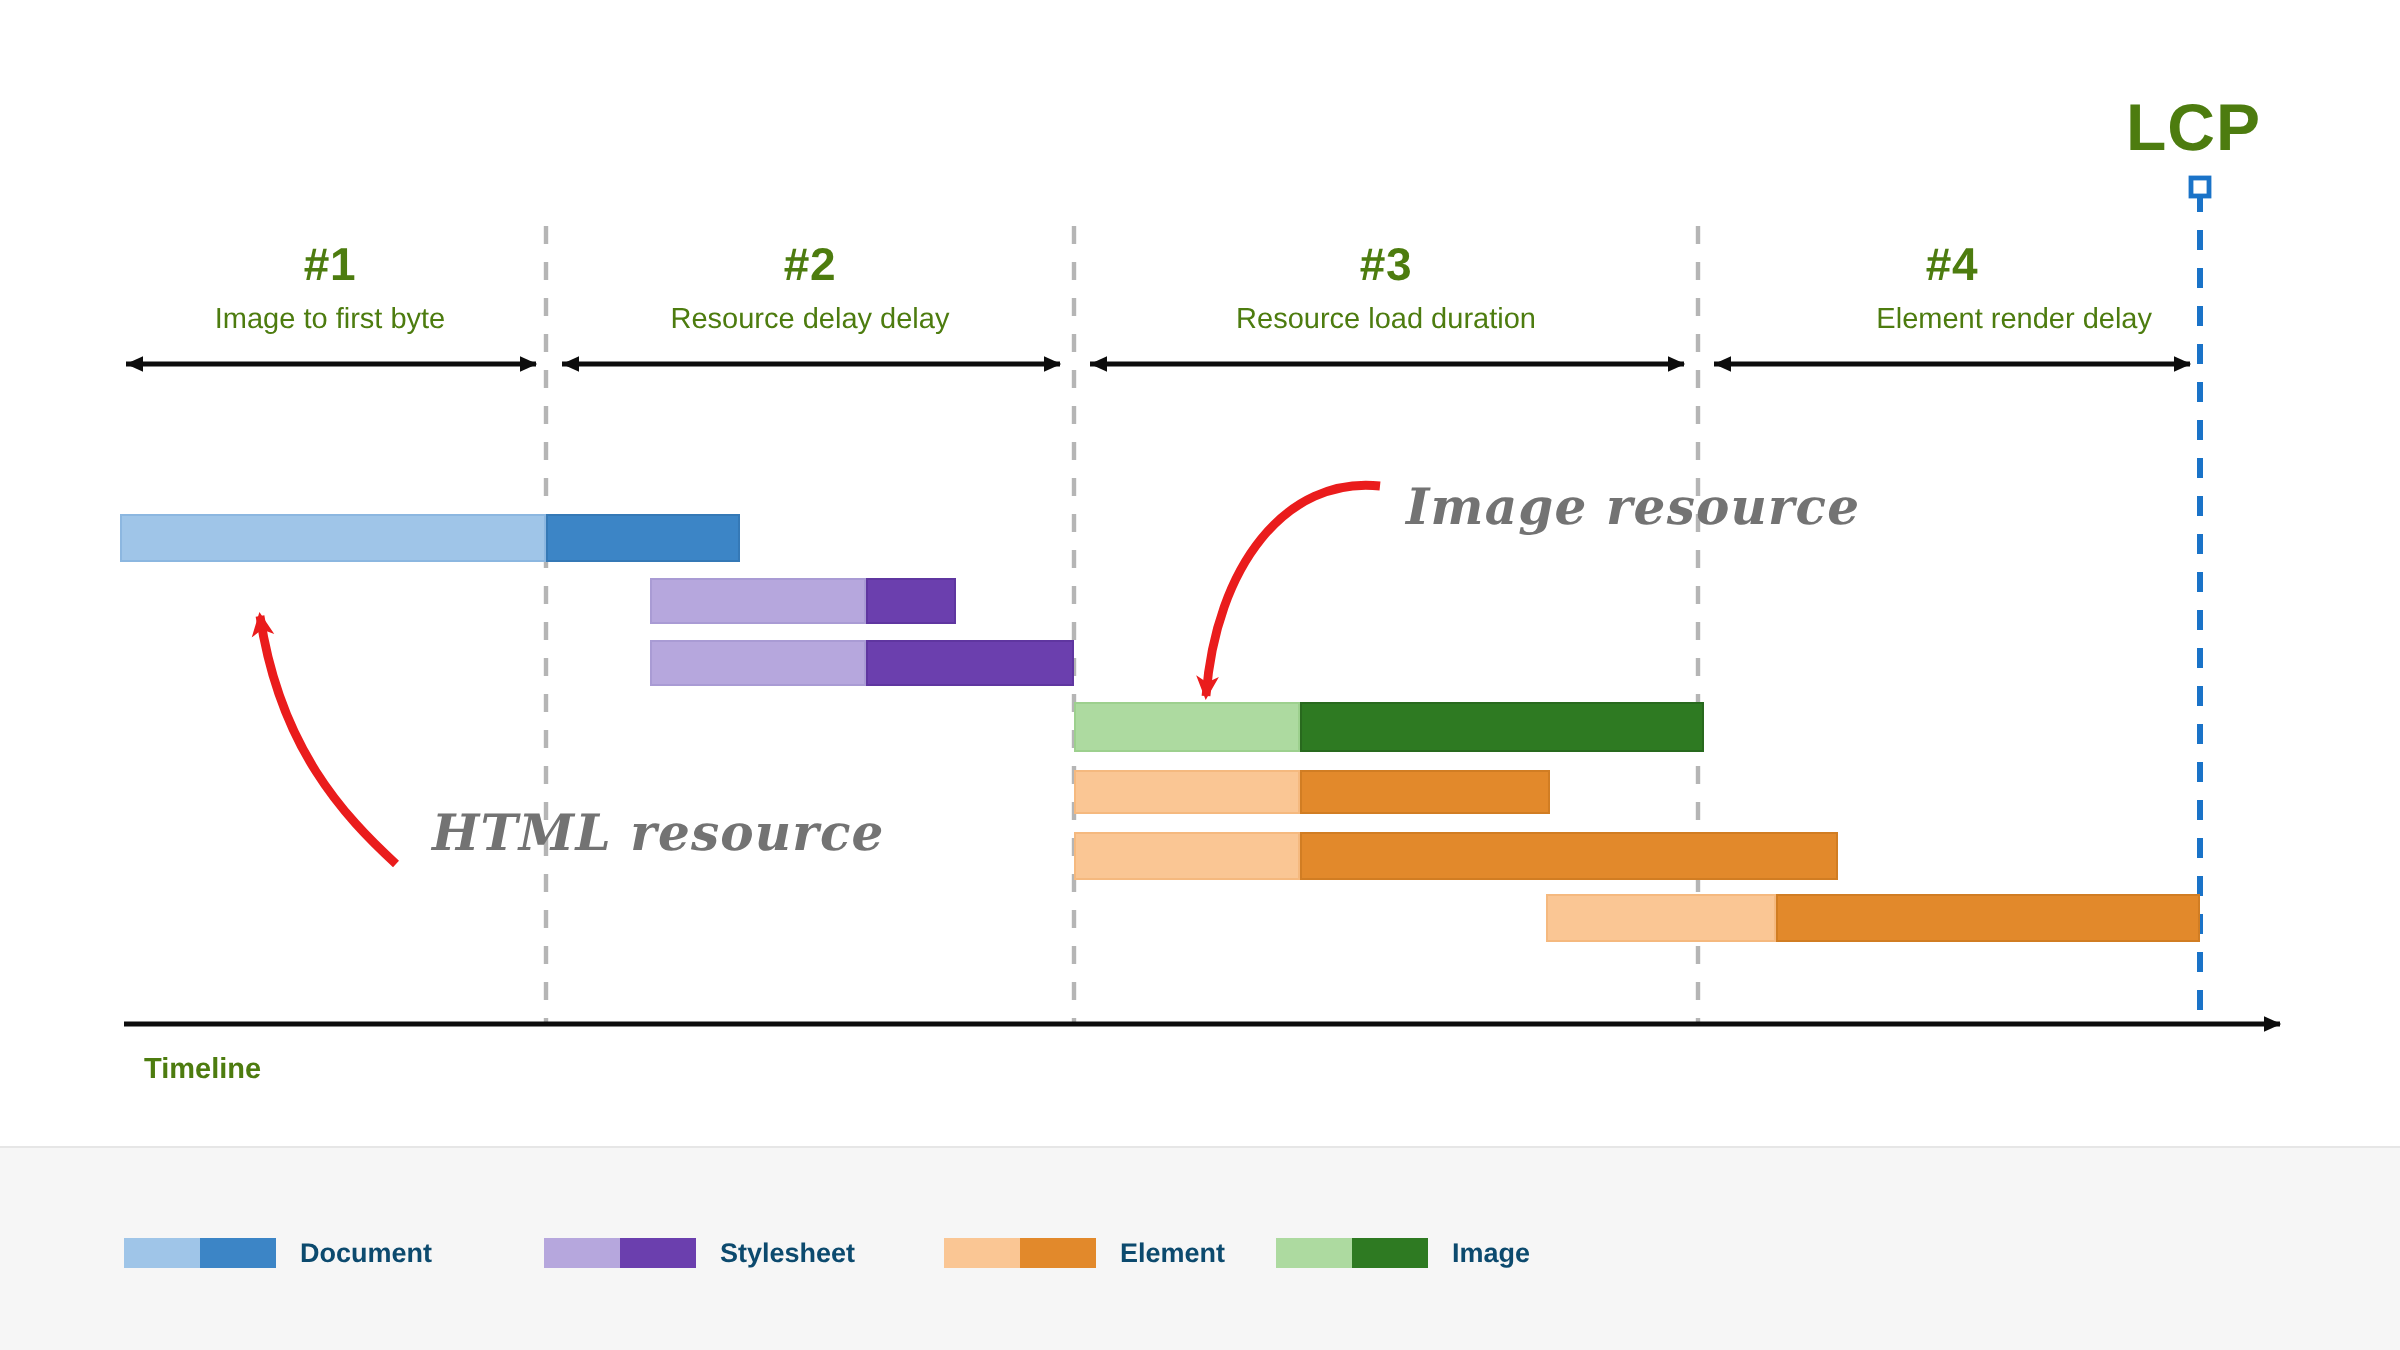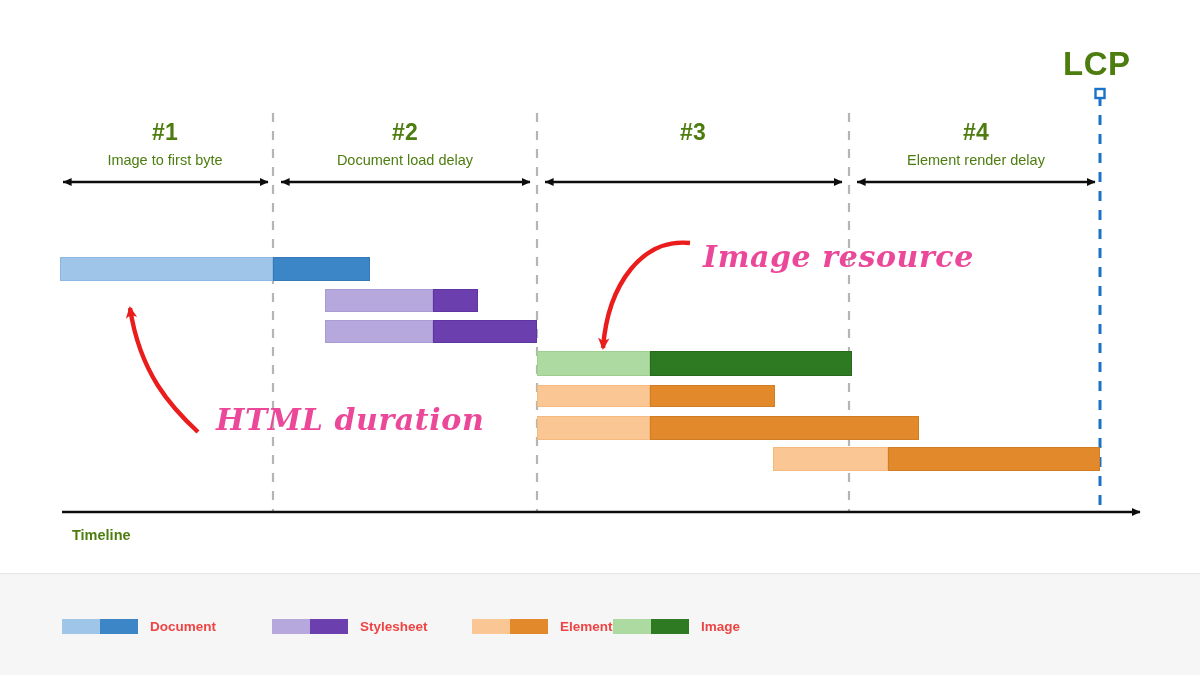--- a/index.html
+++ b/index.html
@@ -46,28 +46,28 @@
     letter-spacing: 0.5px;
   }
   .timeline-label {
     font-size: 14.5px;
     font-weight: bold;
   }
   .annot {
     font-family: "DejaVu Serif", serif;
     font-style: italic;
     font-weight: bold;
-    font-size: 30px;
-    color: #ec4899;
+    font-size: 25px;
+    color: #737373;
     letter-spacing: 0.6px;
   }
   .legend-label {
     font-size: 13.5px;
     font-weight: bold;
-    color: #ef4444;
+    color: #0c4a6e;
   }
   .footer {
     position: absolute;
     left: 0;
     top: 573px;
     width: 1200px;
     height: 102px;
     background: #f6f6f6;
     border-top: 1px solid #e6e6e6;
   }
@@ -128,26 +128,27 @@
 
     <path d="M690,243 C643,238 608,283 603,348" stroke="#ea1c1c" stroke-width="4.4" fill="none" marker-end="url(#arrRed)"></path>
   </svg>
 
   <div class="txt lcp-label" style="left:1063px; top:45px;">LCP</div>
 
   <div class="txt phase-num" style="left:105px; top:119px; width:120px;">#1</div>
   <div class="txt phase-label" style="left:65px; top:152px; width:200px;">Image to first byte</div>
 
   <div class="txt phase-num" style="left:345px; top:119px; width:120px;">#2</div>
-  <div class="txt phase-label" style="left:305px; top:152px; width:200px;">Document load delay</div>
+  <div class="txt phase-label" style="left:305px; top:152px; width:200px;">Resource delay delay</div>
 
   <div class="txt phase-num" style="left:633px; top:119px; width:120px;">#3</div>
+  <div class="txt phase-label" style="left:583px; top:152px; width:220px;">Resource load duration</div>
 
   <div class="txt phase-num" style="left:916px; top:119px; width:120px;">#4</div>
-  <div class="txt phase-label" style="left:876px; top:152px; width:200px;">Element render delay</div>
+  <div class="txt phase-label" style="left:876px; top:152px; width:200px;text-align:right;">Element render delay</div>
 
   <div class="bar" style="left:60px; top:257px; width:310px; height:24px;">
     <div class="seg" style="width:213px; background:#9fc5e8; border:1px solid #8cb7e0;"></div>
     <div class="seg" style="width:97px; background:#3c85c6; border:1px solid #3579b6;"></div>
   </div>
 
   <div class="bar" style="left:325px; top:289px; width:153px; height:23px;">
     <div class="seg" style="width:108px; background:#b6a7dd; border:1px solid #a99bd4;"></div>
     <div class="seg" style="width:45px; background:#6b3fae; border:1px solid #5f36a0;"></div>
   </div>
@@ -170,21 +171,21 @@
   <div class="bar" style="left:537px; top:416px; width:382px; height:24px;">
     <div class="seg" style="width:113px; background:#fac694; border:1px solid #f5b97f;"></div>
     <div class="seg" style="width:269px; background:#e2892b; border:1px solid #d17d23;"></div>
   </div>
 
   <div class="bar" style="left:773px; top:447px; width:327px; height:24px;">
     <div class="seg" style="width:115px; background:#fac694; border:1px solid #f5b97f;"></div>
     <div class="seg" style="width:212px; background:#e2892b; border:1px solid #d17d23;"></div>
   </div>
 
-  <div class="txt annot" style="left:216px; top:402px;">HTML duration</div>
+  <div class="txt annot" style="left:216px; top:402px;">HTML resource</div>
   <div class="txt annot" style="left:703px; top:239px;">Image resource</div>
 
   <div class="txt timeline-label" style="left:72px; top:527px;">Timeline</div>
 
   <div class="footer"></div>
 
   <div class="legend-item" style="left:62px;">
     <div class="legend-swatch">
       <span style="background:#9fc5e8;"></span>
       <span style="background:#3c85c6;"></span>
@@ -201,21 +202,21 @@
   </div>
 
   <div class="legend-item" style="left:472px;">
     <div class="legend-swatch">
       <span style="background:#fac694;"></span>
       <span style="background:#e2892b;"></span>
     </div>
     <div class="legend-label legend-text">Element</div>
   </div>
 
-  <div class="legend-item" style="left:613px;">
+  <div class="legend-item" style="left:638px;">
     <div class="legend-swatch">
       <span style="background:#addaa0;"></span>
       <span style="background:#2e7a22;"></span>
     </div>
     <div class="legend-label legend-text">Image</div>
   </div>
 
 </div>
 
 </body></html>

